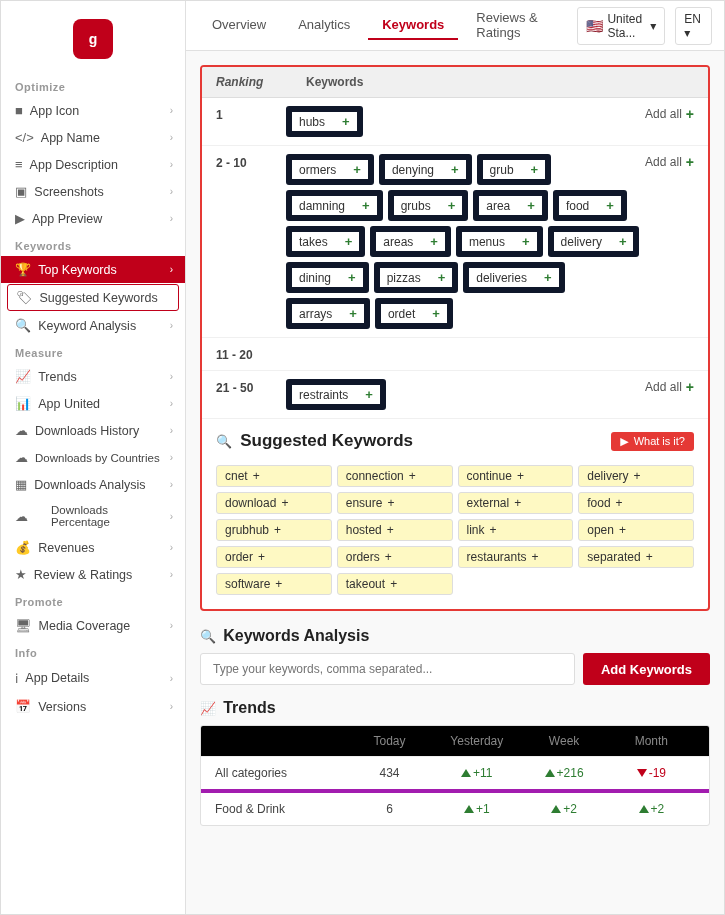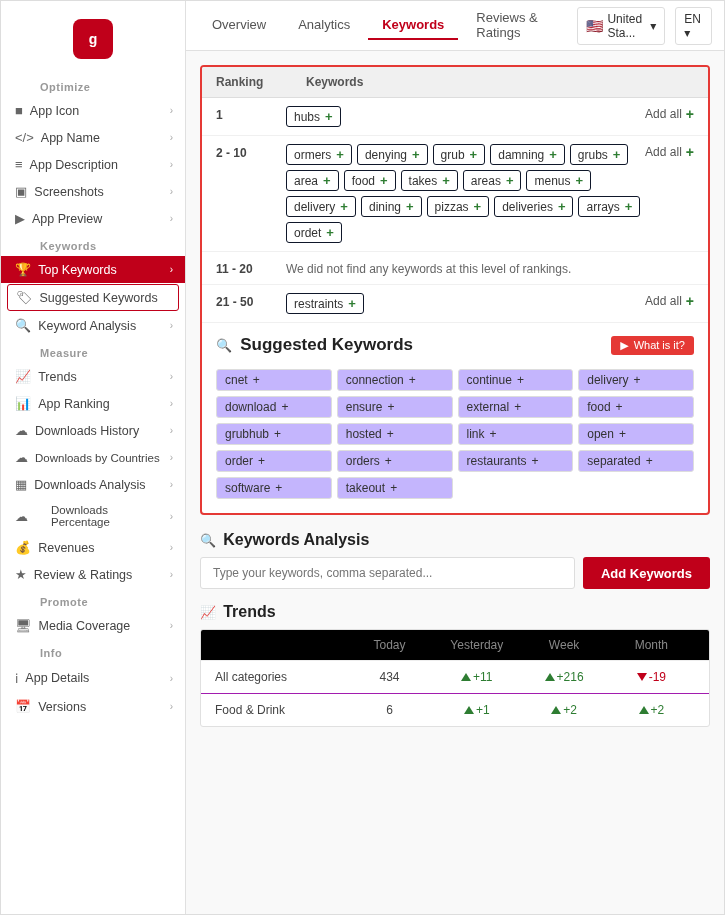--- a/index.html
+++ b/index.html
@@ -5,21 +5,21 @@
     * { box-sizing: border-box; margin: 0; padding: 0; }
     body { font-family: Arial, sans-serif; font-size: 13px; background: #f5f5f5; color: #333; width: 725px; min-height: 915px; }
 
     
     .app-wrapper { display: flex; width: 725px; min-height: 915px; background: #fff; border: 1px solid #ddd; }
 
     
     .sidebar { width: 185px; min-width: 185px; background: #fff; border-right: 1px solid #e0e0e0; padding-top: 8px; }
     .sidebar-logo { background: #c0001a; width: 40px; height: 40px; border-radius: 8px; margin: 10px auto 14px auto; display: flex; align-items: center; justify-content: center; }
     .sidebar-logo span { color: #fff; font-size: 14px; font-weight: bold; }
-    .sidebar-section-label { font-size: 11px; color: #999; padding: 8px 14px 4px 14px; font-weight: 600; letter-spacing: 0.5px; margin-left: 25px; }
+    .sidebar-section-label { font-size: 11px; color: #999; padding: 8px 14px 4px 14px; font-weight: 600; letter-spacing: 0.5px; }
     .sidebar-item { display: flex; align-items: center; justify-content: space-between; padding: 6px 12px 6px 14px; cursor: pointer; font-size: 12.5px; color: #444; }
     .sidebar-item.active { background: #c0001a; color: #fff; border-radius: 0; }
     .sidebar-item.active .sidebar-chevron { color: #fff; }
     .sidebar-item.highlighted { border: 1.5px solid #c0001a; border-radius: 3px; margin: 1px 6px; padding: 5px 8px; }
     .sidebar-item-left { display: flex; align-items: center; gap: 7px; }
     .sidebar-chevron { font-size: 10px; color: #aaa; }
     .sidebar-icon { font-size: 13px; color: #666; }
     .sidebar-item.active .sidebar-icon { color: #fff; }
 
     
@@ -31,55 +31,55 @@
     .country-select { display: flex; align-items: center; gap: 4px; border: 1px solid #ddd; border-radius: 3px; padding: 4px 8px; font-size: 12px; cursor: pointer; }
     .flag { font-size: 14px; }
     .lang-select { border: 1px solid #ddd; border-radius: 3px; padding: 4px 8px; font-size: 12px; cursor: pointer; margin-left: 6px; }
 
     
     .content { flex: 1; overflow-y: auto; padding: 14px; background: #f9f9f9; }
 
     
     .keywords-box { border: 2px solid #e53935; border-radius: 4px; background: #fff; margin-bottom: 16px; overflow: hidden; }
     .keywords-header { display: flex; background: #f0f0f0; border-bottom: 1px solid #ddd; padding: 8px 14px; }
-    .kw-col-rank { width: 90px; font-weight: 600; font-size: 12px; color: #555; }
+    .kw-col-rank { width: 90px; font-weight: 600; font-size: 12px; color: #555; font-style: italic; }
     .kw-col-kw { font-weight: 600; font-size: 12px; color: #555; }
 
     .kw-row { display: flex; align-items: flex-start; padding: 8px 14px; border-bottom: 1px solid #f0f0f0; }
     .kw-row:last-child { border-bottom: none; }
     .kw-rank { width: 70px; font-size: 12px; color: #444; font-weight: 600; padding-top: 2px; }
     .kw-keywords { flex: 1; display: flex; flex-wrap: wrap; gap: 5px; align-items: center; }
-    .kw-tag { display: inline-flex; align-items: center; border: 1px solid #0f172a; border-radius: 3px; padding: 2px 7px; font-size: 12px; color: #333; background: #fff; gap: 5px; }
+    .kw-tag { display: inline-flex; align-items: center; border: 6px solid #0f172a; border-radius: 3px; padding: 2px 7px; font-size: 12px; color: #333; background: #fff; gap: 17px; }
     .kw-tag .plus-btn { color: #2e7d32; font-size: 13px; font-weight: bold; cursor: pointer; }
     .kw-add-all { display: flex; align-items: center; gap: 4px; margin-left: auto; color: #555; font-size: 12px; white-space: nowrap; cursor: pointer; }
     .kw-add-all .plus-btn { color: #2e7d32; font-size: 14px; font-weight: bold; }
     .kw-no-result { font-size: 12px; color: #666; padding-top: 2px; }
 
     
     .suggested-header { display: flex; align-items: center; gap: 8px; padding: 12px 14px 8px 14px; }
     .suggested-icon { color: #888; font-size: 13px; }
     .suggested-title { font-size: 17px; font-weight: 700; color: #222; }
     .what-is-it { display: flex; align-items: center; gap: 5px; background: #e53935; color: #fff; border-radius: 3px; padding: 3px 9px; font-size: 11px; cursor: pointer; margin-left: auto; }
     .what-is-it .play-icon { font-size: 11px; }
     .suggested-grid { display: grid; grid-template-columns: 1fr 1fr 1fr 1fr; gap: 5px; padding: 6px 14px 14px 14px; }
-    .suggested-tag { display: inline-flex; align-items: center; border: 1px solid #ddd; border-radius: 3px; padding: 3px 8px; font-size: 12px; color: #333; background: #c4b5fd; gap: 5px; }
+    .suggested-tag { display: inline-flex; align-items: center; border: 1px solid #ddd; border-radius: 3px; padding: 3px 8px; font-size: 12px; color: #333; background: #fef9c3; gap: 5px; }
 
     
     .section-title { display: flex; align-items: center; gap: 7px; font-size: 16px; font-weight: 700; color: #222; margin: 12px 0 8px 0; }
     .section-icon { color: #888; font-size: 13px; }
     .kw-input-row { display: flex; gap: 8px; margin-bottom: 14px; }
     .kw-input { flex: 1; border: 1px solid #ddd; border-radius: 3px; padding: 8px 12px; font-size: 12px; color: #999; }
     .add-kw-btn { background: #c0001a; color: #fff; border: none; border-radius: 3px; padding: 8px 18px; font-size: 13px; font-weight: 600; cursor: pointer; white-space: nowrap; }
 
     
     .trends-box { background: #fff; border: 1px solid #e0e0e0; border-radius: 3px; overflow: hidden; }
     .trends-header-row { display: grid; grid-template-columns: 1.5fr 1fr 1fr 1fr 1fr; padding: 8px 14px; background: #000000; border-bottom: 1px solid #eee; }
     .trends-col-head { font-size: 12px; color: #888; text-align: center; }
     .trends-col-head:first-child { text-align: left; }
-    .trends-row { display: grid; grid-template-columns: 1.5fr 1fr 1fr 1fr 1fr; padding: 9px 14px; border-bottom: 1px solid #a21caf; align-items: center; }
+    .trends-row { display: grid; grid-template-columns: 1.5fr 1fr 1fr 1fr 1fr; padding: 9px 14px; border-bottom: 4px solid #a21caf; align-items: center; }
     .trends-row:last-child { border-bottom: none; }
     .trends-cell { font-size: 12px; color: #444; text-align: center; }
     .trends-cell:first-child { text-align: left; font-weight: 500; }
     .trend-up { color: #2e7d32; display: flex; align-items: center; justify-content: center; gap: 2px; }
     .trend-down { color: #c0001a; display: flex; align-items: center; justify-content: center; gap: 2px; }
     .arrow-up { display: inline-block; width: 0; height: 0; border-left: 5px solid transparent; border-right: 5px solid transparent; border-bottom: 8px solid #2e7d32; }
     .arrow-down { display: inline-block; width: 0; height: 0; border-left: 5px solid transparent; border-right: 5px solid transparent; border-top: 8px solid #c0001a; }
   </style>
 </head>
 <body>
@@ -154,21 +154,21 @@
     <div class="sidebar-item">
       <div class="sidebar-item-left">
         <span class="sidebar-icon">📈</span>
         <span>Trends</span>
       </div>
       <span class="sidebar-chevron">›</span>
     </div>
     <div class="sidebar-item">
       <div class="sidebar-item-left">
         <span class="sidebar-icon">📊</span>
-        <span>App Ranking</span>
+        <span>App United</span>
       </div>
       <span class="sidebar-chevron">›</span>
     </div>
     <div class="sidebar-item">
       <div class="sidebar-item-left">
         <span class="sidebar-icon">☁</span>
         <span>Downloads History</span>
       </div>
       <span class="sidebar-chevron">›</span>
     </div>
@@ -345,23 +345,20 @@
               </span>
           </div>
           <div class="kw-add-all">
             <span>Add all</span>
             <span class="plus-btn">+</span>
           </div>
         </div>
 
         <div class="kw-row">
           <div class="kw-rank">11 - 20</div>
-          <div class="kw-keywords">
-            <span class="kw-no-result">We did not find any keywords at this level of rankings.</span>
-          </div>
         </div>
 
         <div class="kw-row">
           <div class="kw-rank">21 - 50</div>
           <div class="kw-keywords">
             <span class="kw-tag">
                 <span>restraints</span>
                 <span class="plus-btn">+</span>
               </span>
           </div>

